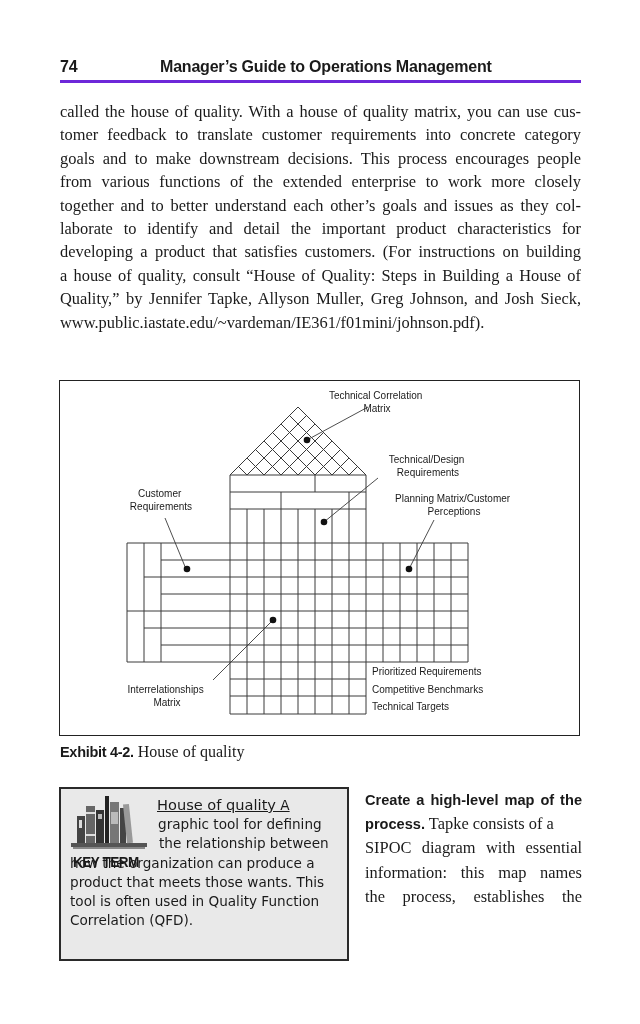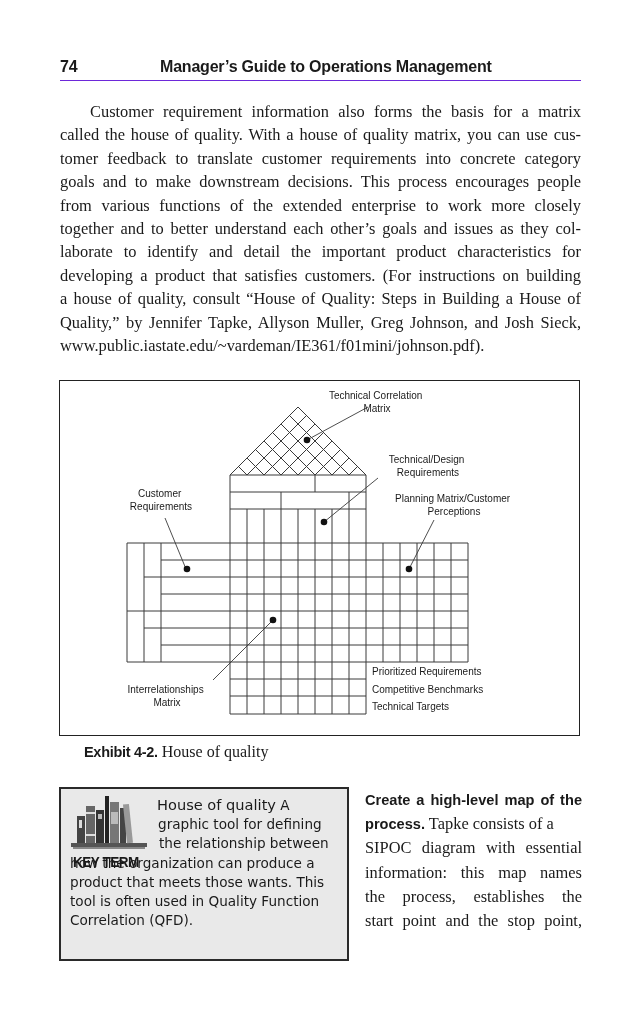--- a/index.html
+++ b/index.html
@@ -3,21 +3,21 @@
   <meta charset="utf-8">
   <style>
     html, body { margin: 0; padding: 0; background: #ffffff; }
     body {
       width: 640px; height: 1024px; position: relative; overflow: hidden;
       color: #1a1a1a;
       font-family: "DejaVu Serif", "Liberation Serif", serif;
     }
     .running-head {
       position: absolute; left: 60px; top: 54px; width: 521px; height: 26px;
-      border-bottom: 1px solid #6d28d9;
+      border-bottom: 3px solid #6d28d9;
       font-family: "Liberation Sans", "DejaVu Sans", sans-serif;
       font-weight: bold; font-size: 16px; letter-spacing: -0.2px;
     }
     .running-head .page-num { position: absolute; left: 0; top: 4px; }
     .running-head .book-title { position: absolute; left: 100px; top: 4px; }
 
     .body-para {
       position: absolute; left: 60px; top: 100px; width: 521px;
       font-family: "Liberation Serif", "DejaVu Serif", serif;
       font-size: 16.4px; line-height: 23.4px; text-align: justify;
@@ -29,21 +29,21 @@
       border: 1px solid #222; box-sizing: border-box;
     }
     .figure-svg { position: absolute; left: 0; top: 0; }
     .fig-label {
       font-family: "Liberation Sans", "DejaVu Sans", sans-serif;
       font-size: 10px; fill: #1a1a1a;
     }
 
     .caption {
       position: absolute; left: 60px; top: 743px;
-      font-family: "Liberation Serif", "DejaVu Serif", serif; font-size: 16px; margin-left: 24px;
+      font-family: "Liberation Serif", "DejaVu Serif", serif; font-size: 16px;
     }
     .caption .caption-label {
       font-family: "Liberation Sans", "DejaVu Sans", sans-serif;
       font-weight: bold; font-size: 14.5px; letter-spacing: -0.3px;
     }
 
     .key-term-box {
       position: absolute; left: 59px; top: 787px; width: 290px; height: 174px;
       background: #e9e9e9; border: 2px solid #2a2a2a; box-sizing: border-box;
       font-family: "DejaVu Sans", "Liberation Sans", sans-serif;
@@ -53,21 +53,21 @@
       position: absolute; left: 12px; top: 64px;
       font-family: "Liberation Sans", "DejaVu Sans", sans-serif;
       font-weight: bold; font-size: 15px; letter-spacing: -0.5px; transform: scaleX(0.9);
       transform-origin: left center;
     }
     .kt-text {
       position: absolute; left: 9px; top: 6px; width: 275px;
       font-size: 13.6px; line-height: 19.2px;
     }
     .kt-text .line { display: block; white-space: nowrap; }
-    .kt-text .ind1 { padding-left: 87px; }
+    .kt-text .ind1 { padding-left: 87px; text-decoration: underline; }
     .kt-text .ind2 { padding-left: 88px; }
     .kt-text .ind3 { padding-left: 89px; }
     .kt-text .ind4 { padding-left: 77px; }
     .kt-term { font-size: 14.6px; font-weight: normal; }
 
     .side-para {
       position: absolute; left: 365px; top: 788px; width: 217px;
       font-family: "Liberation Serif", "DejaVu Serif", serif;
       font-size: 16.4px; line-height: 24.2px; text-align: justify; margin: 0;
     }
@@ -79,21 +79,20 @@
   </style>
 </head>
 <body>
 
 <div class="running-head">
   <span class="page-num">74</span>
   <span class="book-title">Manager’s Guide to Operations Management</span>
 </div>
 
 <div class="body-para">
-  <span class="jline">Customer requirement information also forms the basis for a matrix</span>
   <span class="jline" style="text-indent:0">called the house of quality. With a house of quality matrix, you can use cus-</span>
   <span class="jline" style="text-indent:0">tomer feedback to translate customer requirements into concrete category</span>
   <span class="jline" style="text-indent:0">goals and to make downstream decisions. This process encourages people</span>
   <span class="jline" style="text-indent:0">from various functions of the extended enterprise to work more closely</span>
   <span class="jline" style="text-indent:0">together and to better understand each other’s goals and issues as they col-</span>
   <span class="jline" style="text-indent:0">laborate to identify and detail the important product characteristics for</span>
   <span class="jline" style="text-indent:0">developing a product that satisfies customers. (For instructions on building</span>
   <span class="jline" style="text-indent:0">a house of quality, consult “House of Quality: Steps in Building a House of</span>
   <span class="jline" style="text-indent:0">Quality,” by Jennifer Tapke, Allyson Muller, Greg Johnson, and Josh Sieck,</span>
   <span class="jline" style="text-indent:0; text-align-last:left">www.public.iastate.edu/~vardeman/IE361/f01mini/johnson.pdf).</span>
@@ -240,14 +239,13 @@
     <span class="line">Correlation (QFD).</span>
   </div>
 </div>
 
 <div class="side-para">
   <span class="run-in">Create a high-level map of the process.</span>
   <span>Tapke consists of a</span>
   <span class="jline">SIPOC diagram with essential</span>
   <span class="jline">information: this map names</span>
   <span class="jline">the process, establishes the</span>
-  <span class="jline">start point and the stop point,</span>
 </div>
 
 </body></html>

